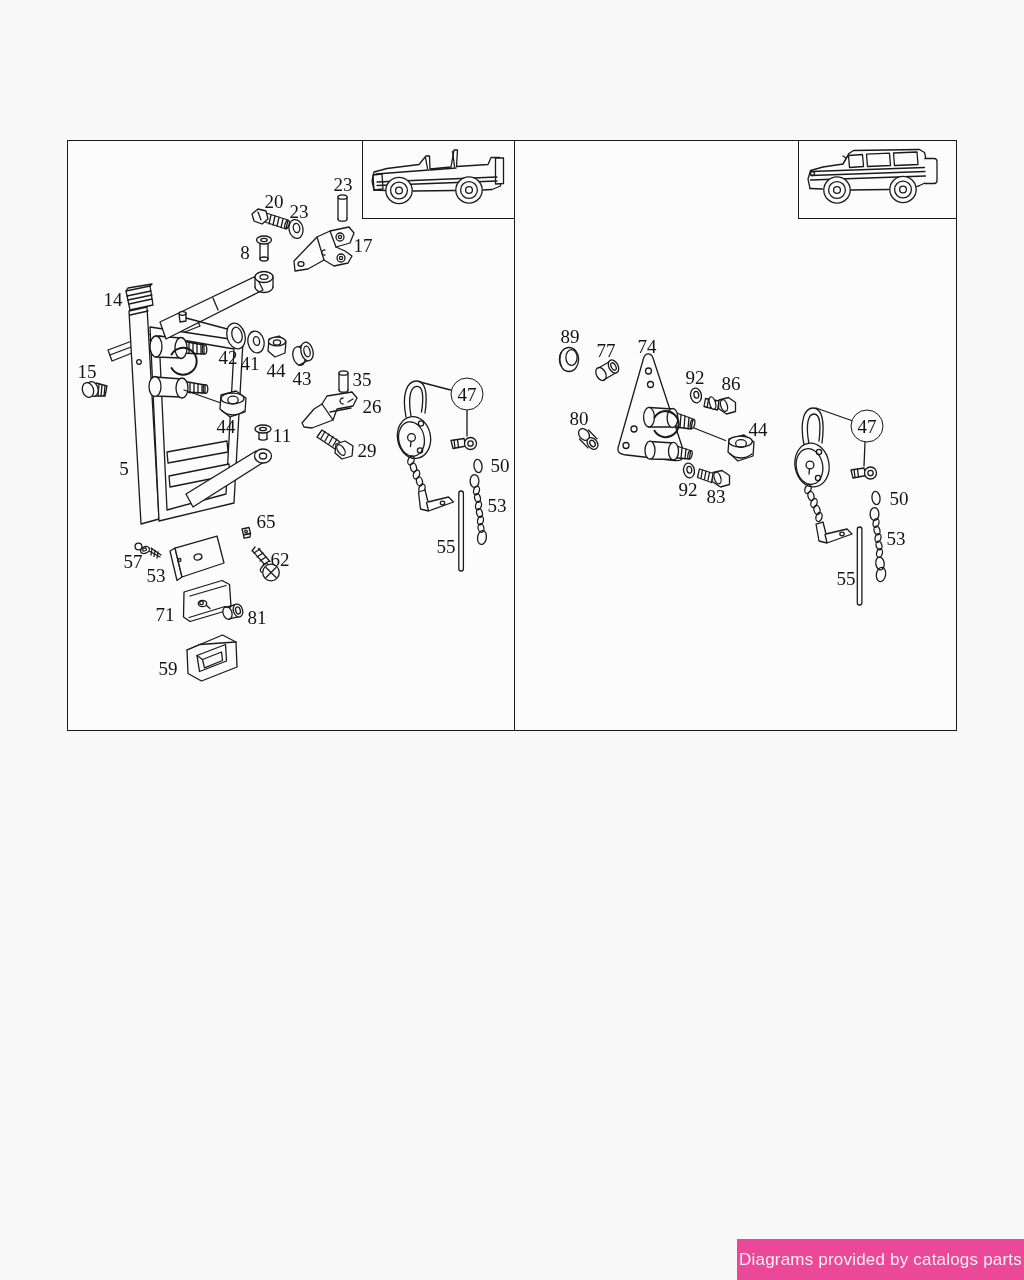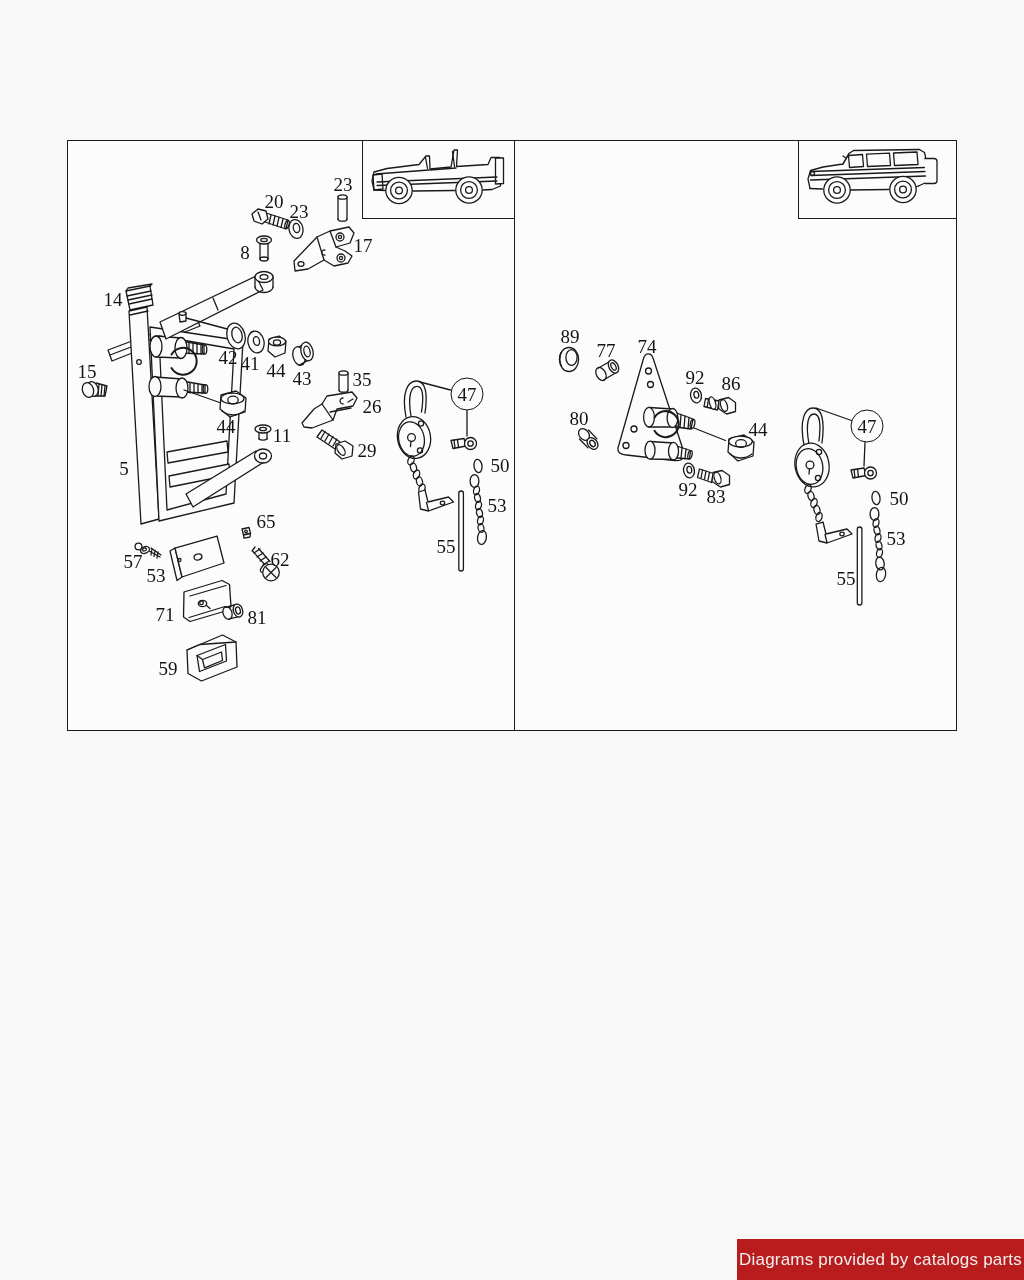--- a/index.html
+++ b/index.html
@@ -10,21 +10,21 @@
   #panel-right{left:514px;top:140px;width:443px;height:591px;}
   .thumb-box{position:absolute;box-sizing:border-box;background:#fcfcfd;border:1.6px solid #1a1a1a;z-index:2;}
   #thumb-left{left:362px;top:140px;width:153px;height:79px;}
   #thumb-right{left:798px;top:140px;width:159px;height:79px;}
   svg.art{position:absolute;left:0;top:0;z-index:3;pointer-events:none;}
   .labels-layer{position:absolute;left:0;top:0;width:1024px;height:1280px;z-index:4;pointer-events:none;}
   .part-label{position:absolute;transform:translate(-50%,-50%);font-family:"Liberation Serif",serif;
     font-size:19px;color:#141414;white-space:nowrap;line-height:1;}
   .part-label.circled{width:33px;height:33px;box-sizing:border-box;border:1.7px solid #141414;border-radius:50%;
     display:flex;align-items:center;justify-content:center;background:#fcfcfd;}
-  .footer{position:absolute;left:737px;top:1239px;width:287px;height:41px;background:#b91c1c;
+  .footer{position:absolute;left:737px;top:1239px;width:287px;height:41px;background:#ec4899;
     display:flex;align-items:center;justify-content:center;z-index:5;}
   .footer span{color:#f0f0f0;font-size:17px;letter-spacing:.2px;font-family:"Liberation Sans",sans-serif;}
 </style>
 </head>
 <body>
 
 <div class="page">
 
   <div class="panel" id="panel-left"></div>
   <div class="panel" id="panel-right"></div>

